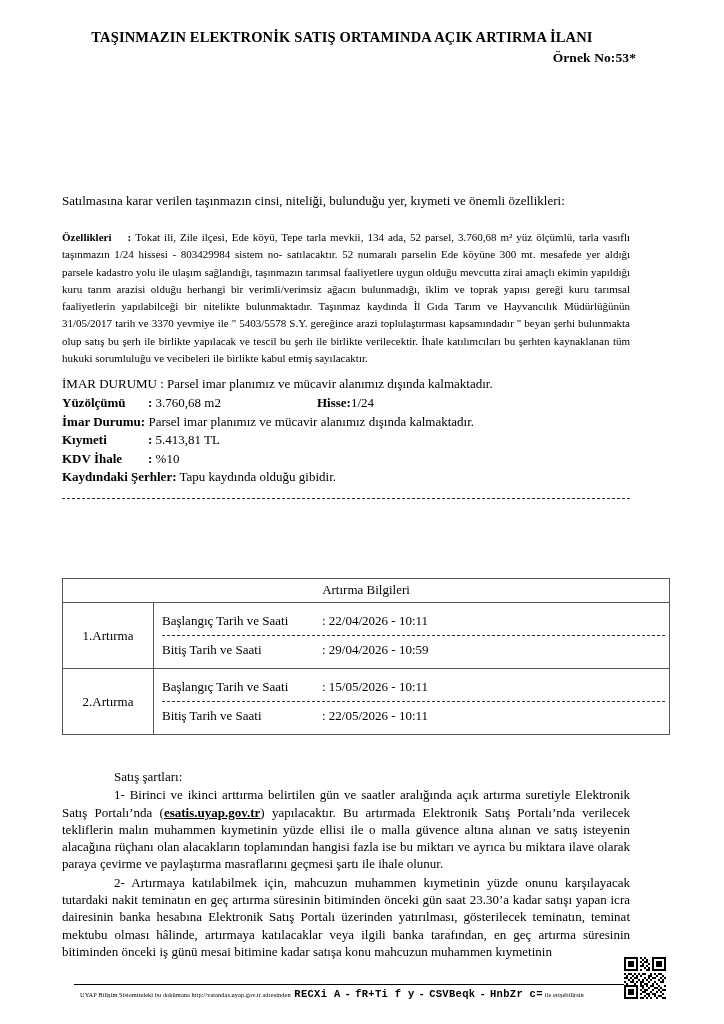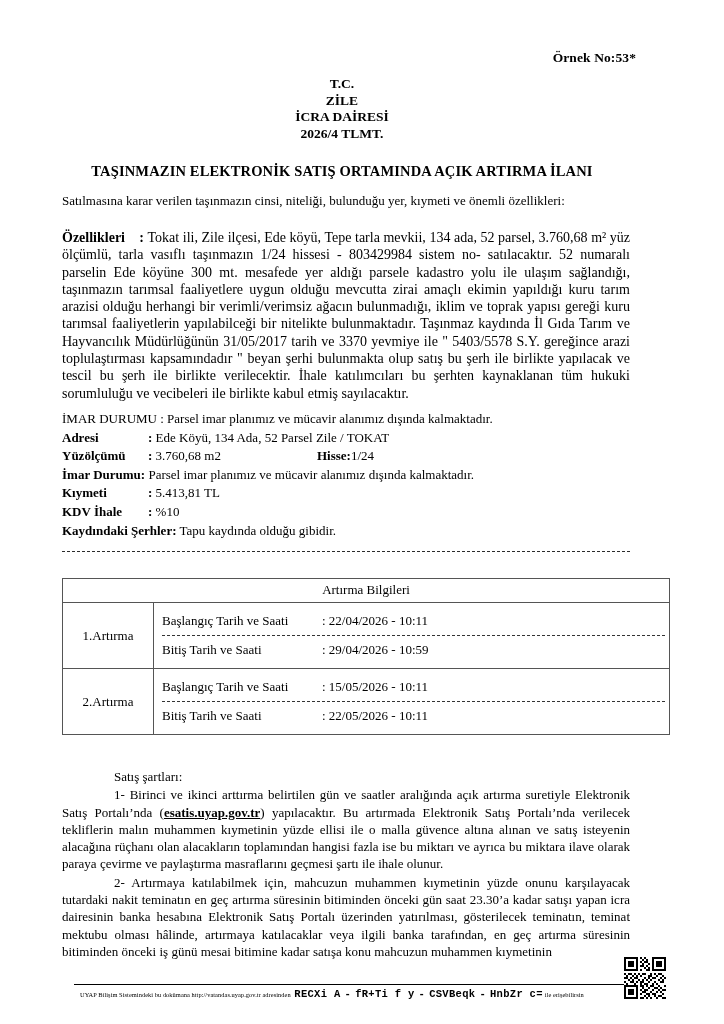--- a/index.html
+++ b/index.html
@@ -70,21 +70,21 @@
     font-weight: bold;
     text-decoration: underline;
     margin: 1px 0 2px 8px;
     display: inline-block;
   }
   .heading-row { line-height: 19px; }
 
   .justified {
     text-align: justify;
     text-justify: inter-word;
-    font-size: 14px;
+    font-size: 11px;
     line-height: 17.3px;
     hyphens: none;
   }
   .justified b { font-weight: bold; }
 
   
   .detail-line {
     font-size: 13px;
     line-height: 18.6px;
     white-space: nowrap;
@@ -205,44 +205,34 @@
   }
   .qr-box svg { display: block; }
 </style>
 </head>
 <body>
 
 <div class="page">
 
   <div class="ornek-no">Örnek No:53*</div>
 
-  <div class="office-header">
-    <div>T.C.</div>
-    <div>ZİLE</div>
-    <div>İCRA DAİRESİ</div>
-    <div>2026/4 TLMT.</div>
-  </div>
 
   <div class="doc-title">TAŞINMAZIN ELEKTRONİK SATIŞ ORTAMINDA AÇIK ARTIRMA İLANI</div>
 
   <div class="body-block">
 
     <div class="lead-line">Satılmasına karar verilen taşınmazın cinsi, niteliği, bulunduğu yer, kıymeti ve önemli özellikleri:</div>
 
 
     <div class="justified">
       <b>Özellikleri</b>&nbsp;&nbsp;&nbsp;&nbsp;<b>:</b>&nbsp;<span>Tokat ili, Zile ilçesi, Ede köyü, Tepe tarla mevkii, 134 ada, 52 parsel, 3.760,68 m² yüz ölçümlü, tarla vasıflı taşınmazın 1/24 hissesi - 803429984 sistem no- satılacaktır. 52 numaralı parselin Ede köyüne 300 mt. mesafede yer aldığı parsele kadastro yolu ile ulaşım sağlandığı, taşınmazın tarımsal faaliyetlere uygun olduğu mevcutta zirai amaçlı ekimin yapıldığı kuru tarım arazisi olduğu herhangi bir verimli/verimsiz ağacın bulunmadığı, iklim ve toprak yapısı gereği kuru tarımsal faaliyetlerin yapılabilceği bir nitelikte bulunmaktadır. Taşınmaz kaydında İl Gıda Tarım  ve Hayvancılık Müdürlüğünün 31/05/2017 tarih ve 3370 yevmiye ile " 5403/5578 S.Y. gereğince arazi toplulaştırması kapsamındadır " beyan şerhi bulunmakta olup satış bu şerh ile birlikte yapılacak ve tescil bu şerh ile birlikte verilecektir. İhale katılımcıları bu şerhten kaynaklanan tüm hukuki sorumluluğu ve vecibeleri ile birlikte kabul etmiş sayılacaktır.</span>
     </div>
 
     <div class="detail-line" style="margin-top:8px;">İMAR DURUMU : Parsel imar planımız ve mücavir alanımız dışında kalmaktadır.</div>
 
-    <div class="detail-line">
-      <span class="lbl w">Adresi</span><span class="lbl">:</span>
-      <span class="val">Ede Köyü, 134 Ada, 52 Parsel Zile / TOKAT</span>
-    </div>
 
     <div class="detail-line">
       <span class="lbl w">Yüzölçümü</span><span class="lbl">:</span>
       <span class="val">3.760,68 m2</span><span class="inline-lbl">Hisse:</span><span class="val">1/24</span>
     </div>
 
     <div class="detail-line">
       <span class="lbl">İmar Durumu:</span>
       <span class="val">Parsel imar planımız ve mücavir alanımız dışında kalmaktadır.</span>
     </div>

